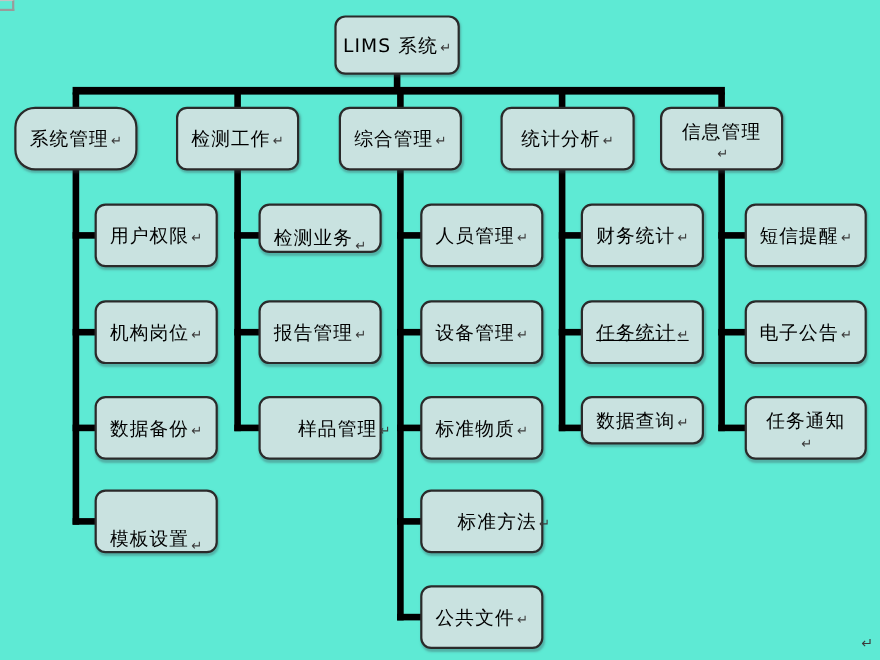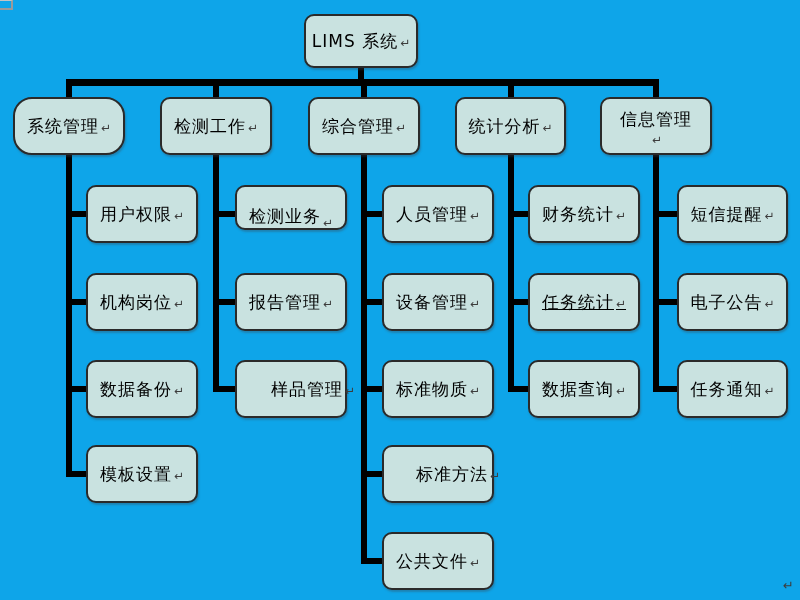--- a/index.html
+++ b/index.html
@@ -2,21 +2,21 @@
 <html><head>
 <meta charset="utf-8">
 <style>
   html, body { margin: 0; padding: 0; }
   body {
     width: 800px; height: 600px;
     background: #ffffff;
     font-family: "DejaVu Sans", "Liberation Sans", sans-serif;
     overflow: hidden;
   }
-  .stage { position: relative; width: 800px; height: 600px; background: #0ea5e9; }
+  .stage { position: relative; width: 800px; height: 600px; background: #5eead4; }
 
   .node {
     position: absolute;
     background: #c9e2e0;
     border: 2px solid #2a2a2a;
     border-radius: 10px;
     box-shadow: 1px 2px 2px rgba(60,70,80,0.35);
     display: flex;
     align-items: center;
     justify-content: center;
@@ -108,42 +108,42 @@
       <span class="mark">↵</span>
   </div>
   <div class="node" style="left:160px; top:97px; width:112px; height:58px;">
     <span>检测工作</span>
       <span class="mark">↵</span>
   </div>
   <div class="node" style="left:308px; top:97px; width:112px; height:58px;">
     <span>综合管理</span>
       <span class="mark">↵</span>
   </div>
-  <div class="node" style="left:455px; top:97px; width:111px; height:58px;">
+  <div class="node" style="left:455px; top:97px; width:122px; height:58px;">
     <span>统计分析</span>
       <span class="mark">↵</span>
   </div>
   <div class="node" style="left:600px; top:97px; width:112px; height:58px;flex-direction:column;">
     <span>信息管理</span>
       <span class="mark">↵</span>
   </div>
 
   <div class="node" style="left:86px; top:185px; width:112px; height:58px;">
     <span>用户权限</span>
       <span class="mark">↵</span>
   </div>
   <div class="node" style="left:86px; top:273px; width:112px; height:58px;">
     <span>机构岗位</span>
       <span class="mark">↵</span>
   </div>
   <div class="node" style="left:86px; top:360px; width:112px; height:58px;">
     <span>数据备份</span>
       <span class="mark">↵</span>
   </div>
-  <div class="node" style="left:86px; top:445px; width:112px; height:58px;">
+  <div class="node" style="left:86px; top:445px; width:112px; height:58px;align-items:flex-end;">
     <span>模板设置</span>
       <span class="mark">↵</span>
   </div>
 
   <div class="node" style="left:235px; top:185px; width:112px; height:45px;align-items:flex-end;">
     <span>检测业务</span>
       <span class="mark">↵</span>
   </div>
   <div class="node" style="left:235px; top:273px; width:112px; height:58px;">
     <span>报告管理</span>
@@ -176,33 +176,33 @@
   </div>
 
   <div class="node" style="left:528px; top:185px; width:112px; height:58px;">
     <span>财务统计</span>
       <span class="mark">↵</span>
   </div>
   <div class="node" style="left:528px; top:273px; width:112px; height:58px;text-decoration:underline;">
     <span>任务统计</span>
       <span class="mark">↵</span>
   </div>
-  <div class="node" style="left:528px; top:360px; width:112px; height:58px;">
+  <div class="node" style="left:528px; top:360px; width:112px; height:44px;">
     <span>数据查询</span>
       <span class="mark">↵</span>
   </div>
 
   <div class="node" style="left:677px; top:185px; width:111px; height:58px;">
     <span>短信提醒</span>
       <span class="mark">↵</span>
   </div>
   <div class="node" style="left:677px; top:273px; width:111px; height:58px;">
     <span>电子公告</span>
       <span class="mark">↵</span>
   </div>
-  <div class="node" style="left:677px; top:360px; width:111px; height:58px;">
+  <div class="node" style="left:677px; top:360px; width:111px; height:58px;flex-direction:column;">
     <span>任务通知</span>
       <span class="mark">↵</span>
   </div>
 
   <div class="stray-mark">↵</div>
 
 </div>
 
 </body></html>

